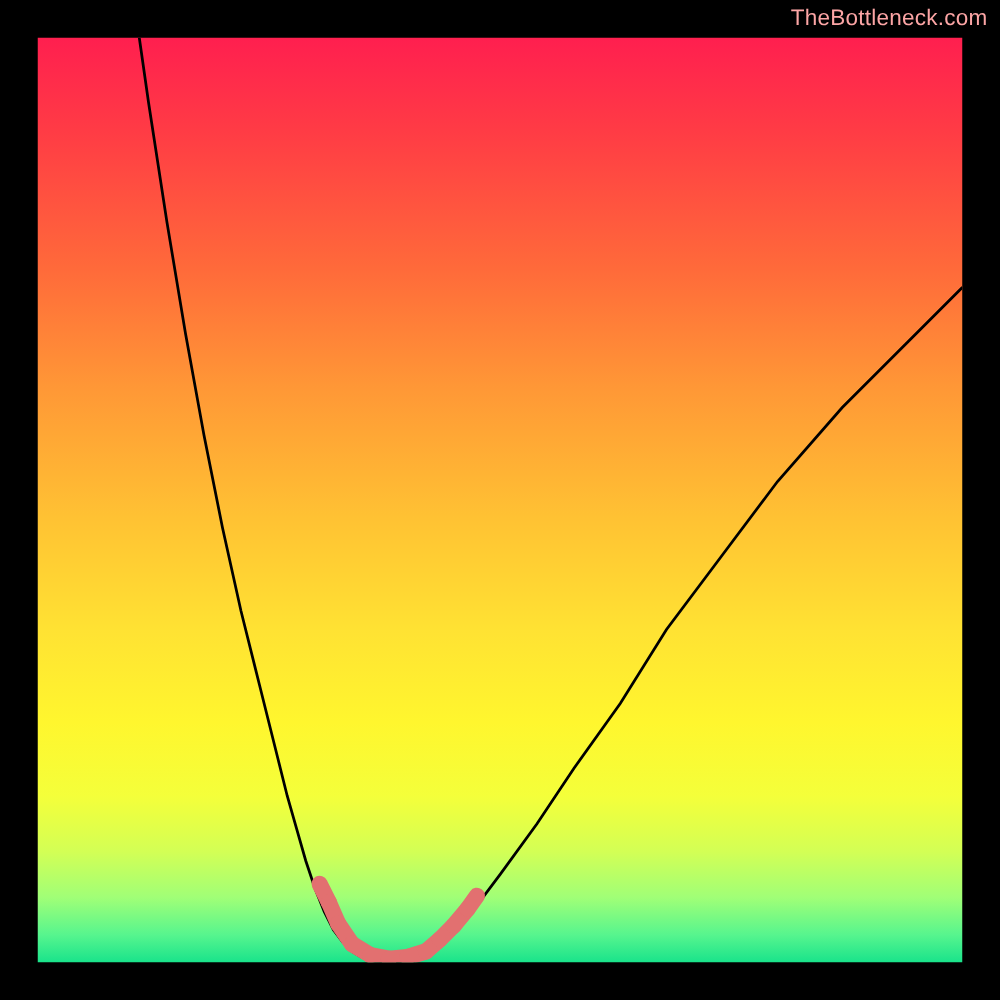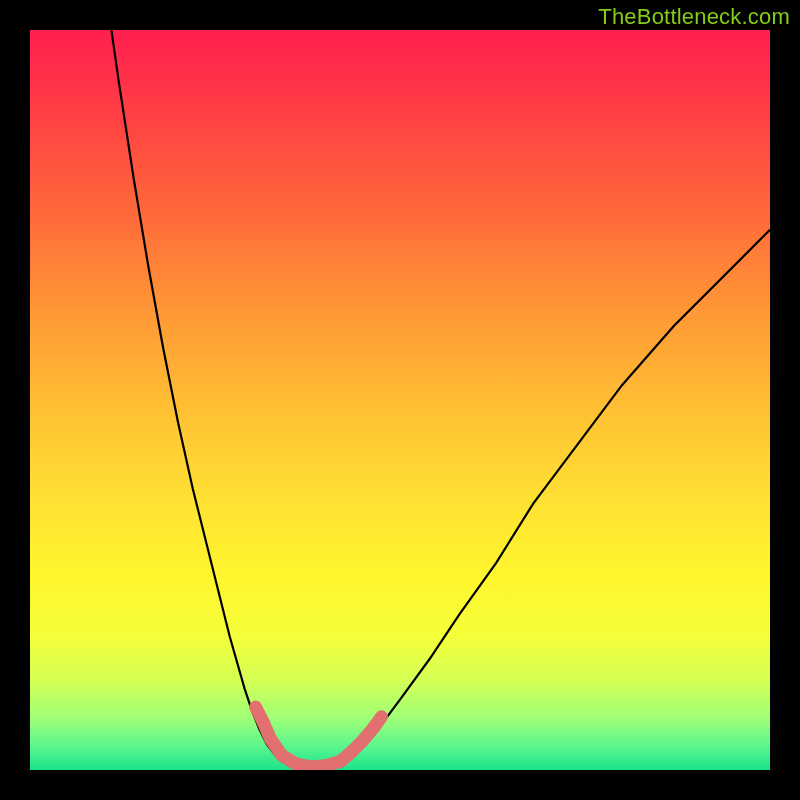--- a/index.html
+++ b/index.html
@@ -54,22 +54,22 @@
     position: absolute;
     left: 0;
     top: 0;
     width: 100%;
     height: 100%;
   }
   .watermark {
     position: absolute;
     top: 4px;
     right: 10px;
-    color: #84cc16;
-    font-size: 22px;
+    color: #fca5a5;
+    font-size: 18px;
     letter-spacing: 0.2px;
     font-weight: 500;
     user-select: none;
   }
 </style>
 </head>
 <body>
 
 <div class="frame">
 

